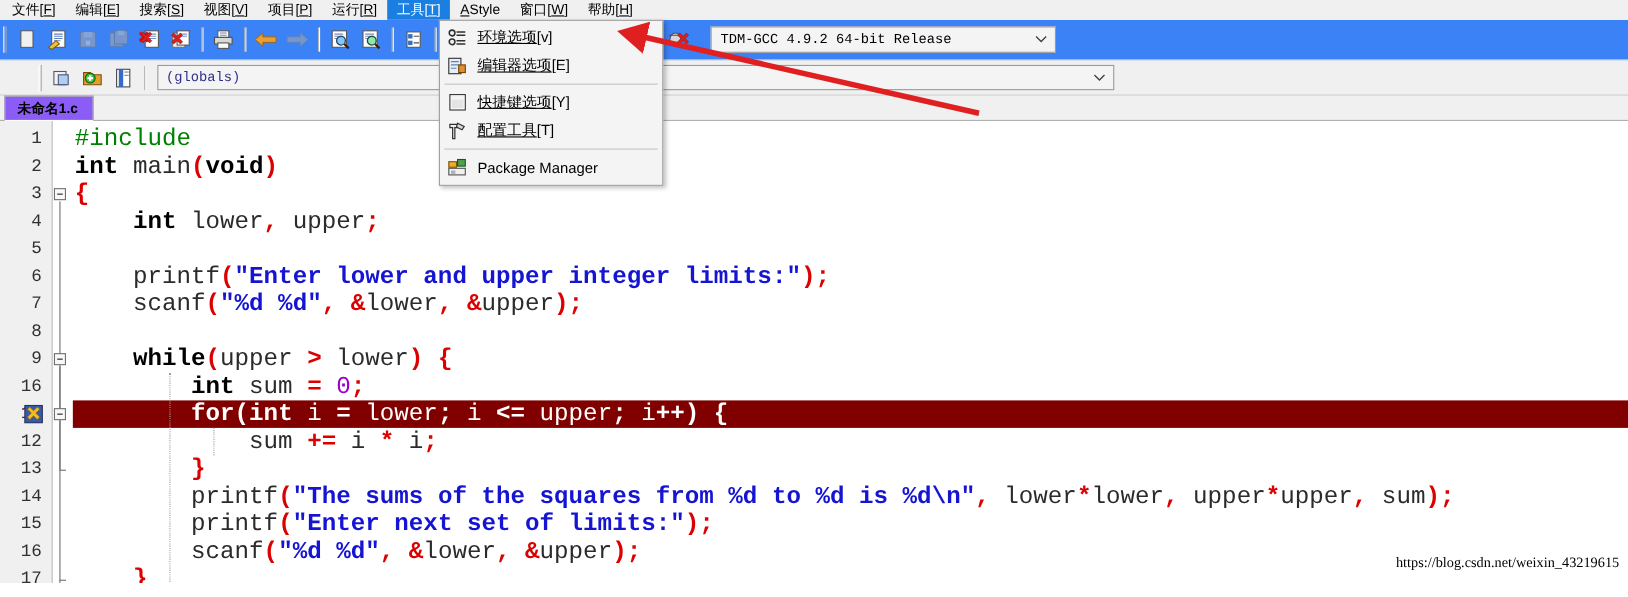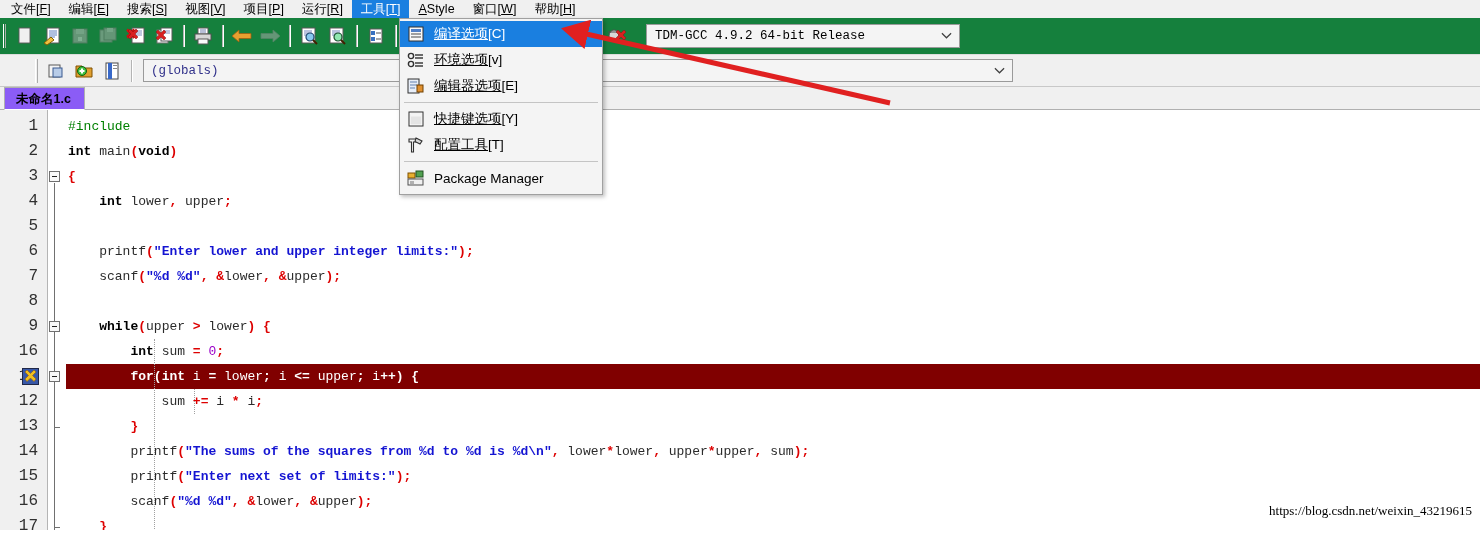--- a/index.html
+++ b/index.html
@@ -34,21 +34,21 @@
   }
   .menu-item.selected {
     background: #1a7fe0;
     color: #ffffff;
   }
   .mn-u { text-decoration: underline; }
 
   
   #toolbar1 {
     height: 37px;
-    background: #15803d;
+    background: #3b82f6;
     border-bottom: 1px solid #dcdcdc;
     display: flex;
     align-items: center;
     position: relative;
   }
   #toolbar2 {
     height: 32px;
     background: #f0f0f0;
     border-bottom: 1px solid #c8c8c8;
     display: flex;
@@ -179,21 +179,21 @@
     font-size: 16px;
     text-align: right;
     padding-right: 9px;
     color: #303030;
     position: relative;
   }
   .codeline {
     height: 25px;
     line-height: 25px;
     font-family: "Liberation Mono", monospace;
-    font-size: 13px;
+    font-size: 22px;
     white-space: pre;
     color: #000000;
     padding-left: 2px;
   }
   .codeline.hl {
     background: #800000;
     color: #ffffff;
   }
   .codeline.hl .k, .codeline.hl .o, .codeline.hl .s,
   .codeline.hl .n, .codeline.hl .p, .codeline.hl .id { color: #ffffff; }
@@ -573,31 +573,20 @@
       <div class="codeline"><span class="id">        printf</span><span class="o">(</span><span class="s">"The sums of the squares from %d to %d is %d\n"</span><span class="o">,</span><span class="id"> lower</span><span class="o">*</span><span class="id">lower</span><span class="o">,</span><span class="id"> upper</span><span class="o">*</span><span class="id">upper</span><span class="o">,</span><span class="id"> sum</span><span class="o">);</span></div>
       <div class="codeline"><span class="id">        printf</span><span class="o">(</span><span class="s">"Enter next set of limits:"</span><span class="o">);</span></div>
       <div class="codeline"><span class="id">        scanf</span><span class="o">(</span><span class="s">"%d %d"</span><span class="o">,</span><span class="id"> </span><span class="o">&amp;</span><span class="id">lower</span><span class="o">,</span><span class="id"> </span><span class="o">&amp;</span><span class="id">upper</span><span class="o">);</span></div>
       <div class="codeline"><span class="id">    </span><span class="o">}</span></div>
       <div class="indentguide" style="left: 88px; top: 229px; height: 200px;"></div>
       <div class="indentguide" style="left: 128px; top: 279px; height: 25px;"></div>
     </div>
 </div>
 
 <div id="tools-menu">
-    <div class="dd-item selected">
-      <span class="dd-ico">
-        <svg width="18" height="18" viewBox="0 0 18 18">
-          <rect x="2" y="2" width="14" height="14" fill="#f8f8f8" stroke="#303030"></rect>
-          <rect x="4" y="4" width="10" height="3" fill="#5080c8"></rect>
-          <rect x="4" y="8" width="10" height="2" fill="#a0a0a0"></rect>
-          <rect x="4" y="11" width="10" height="2" fill="#a0a0a0"></rect>
-        </svg>
-      </span>
-      <span class="dd-label"><span style="text-decoration:underline">编译选项</span>[<span>C</span>]</span>
-    </div>
     <div class="dd-item">
       <span class="dd-ico">
         <svg width="18" height="18" viewBox="0 0 18 18">
           <circle cx="4" cy="5" r="2.6" fill="none" stroke="#303030" stroke-width="1.4"></circle>
           <line x1="8" y1="4" x2="16" y2="4" stroke="#303030" stroke-width="1.4"></line>
           <line x1="8" y1="7" x2="16" y2="7" stroke="#303030" stroke-width="1.4"></line>
           <circle cx="4" cy="13" r="2.6" fill="none" stroke="#303030" stroke-width="1.4"></circle>
           <line x1="8" y1="12" x2="16" y2="12" stroke="#303030" stroke-width="1.4"></line>
           <line x1="8" y1="15" x2="16" y2="15" stroke="#303030" stroke-width="1.4"></line>
         </svg>

